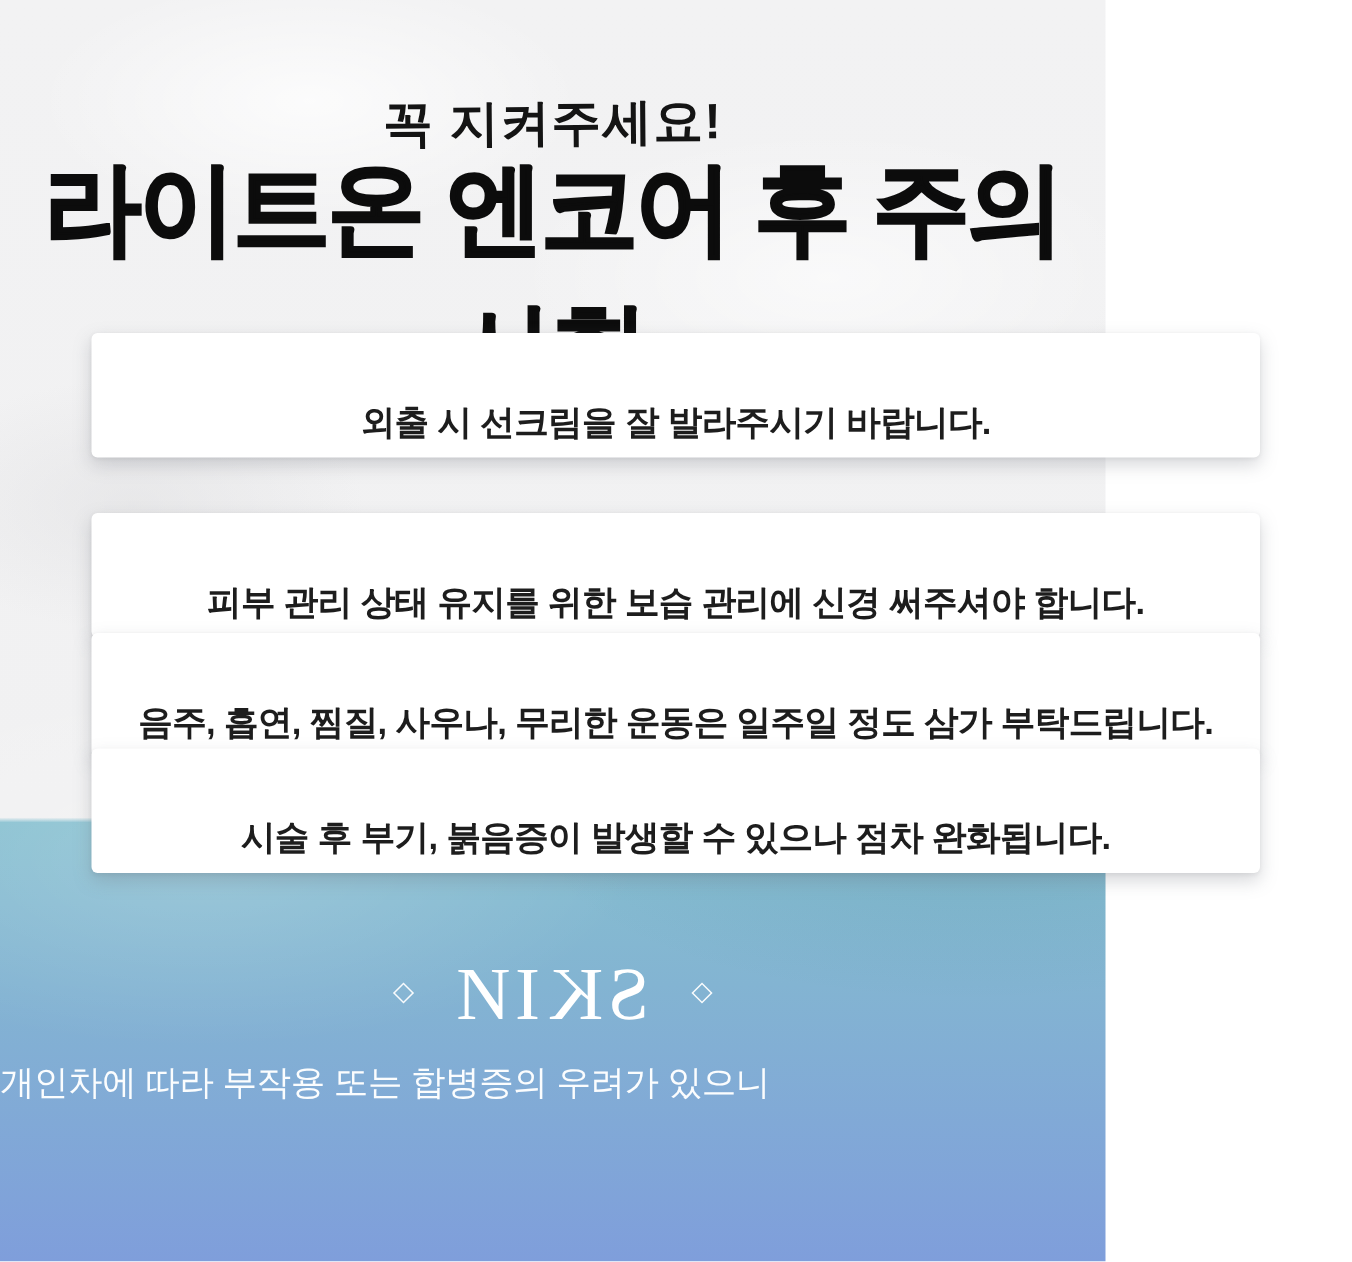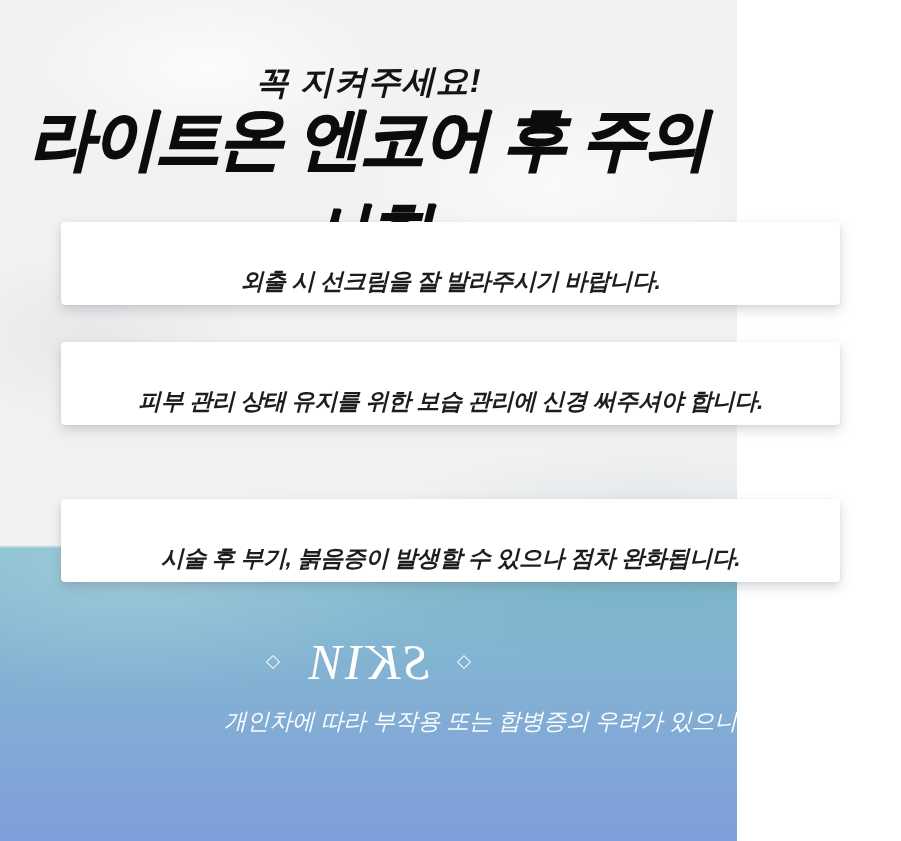--- a/index.html
+++ b/index.html
@@ -16,21 +16,20 @@
       radial-gradient(260px 120px at 28% 8%, rgba(255,255,255,0.75), rgba(255,255,255,0) 70%),
       radial-gradient(300px 140px at 75% 22%, rgba(255,255,255,0.6), rgba(255,255,255,0) 70%),
       radial-gradient(220px 120px at 12% 40%, rgba(222,222,224,0.5), rgba(255,255,255,0) 70%),
       
       radial-gradient(420px 180px at 18% 68%, rgba(255,255,255,0.18), rgba(255,255,255,0) 70%),
       radial-gradient(420px 160px at 88% 66%, rgba(20,90,110,0.10), rgba(255,255,255,0) 70%),
       
       linear-gradient(180deg,
         #f2f2f3 0%, #f1f1f2 64.8%,
         #87c0d0 65.2%, #83b4d2 78%, #7f9edb 100%);
-    font-style: italic;
   }
   
   .tagline {
     position: absolute; top: 60px; left: 0; width: 100%;
     text-align: center;
     font-size: 33px; font-weight: 700;
     color: #141414;
     letter-spacing: 1px;
     transform: rotate(-0.5deg);
   }
@@ -81,21 +80,21 @@
     font-size: 50px; line-height: 52px;
     color: #ffffff;
     letter-spacing: 3px;
     font-weight: 400;
   }
   .logo-letter { display: inline-block; }
   .logo-letter.flip { transform: scaleX(-1); }
   
   .footer {
     position: absolute; top: 702px; left: 0; width: 100%;
-    text-align: right;
+    text-align: left;
     font-size: 23px; line-height: 39px;
     font-weight: 400;
     color: rgba(255,255,255,0.97);
     letter-spacing: -0.3px;
   }
 </style>
 </head>
 <body>
 
 <div class="stage">
@@ -105,20 +104,23 @@
   <div class="title">라이트온 엔코어 후 주의사항</div>
 
   <div class="card card-1">
     <div class="card-text">외출 시 선크림을 잘 발라주시기 바랍니다.</div>
   </div>
 
   <div class="card card-2">
     <div class="card-text">피부 관리 상태 유지를 위한 보습 관리에 신경 써주셔야 합니다.</div>
   </div>
 
+  <div class="card card-3">
+    <div class="card-text">음주, 흡연, 찜질, 사우나, 무리한 운동은 일주일 정도 삼가 부탁드립니다.</div>
+  </div>
 
   <div class="card card-4">
     <div class="card-text">시술 후 부기, 붉음증이 발생할 수 있으나 점차 완화됩니다.</div>
   </div>
 
   <div class="logo-row">
     <span class="logo-diamond"></span>
     <span class="logo-word"><span class="logo-letter">N</span><span class="logo-letter">I</span><span class="logo-letter flip">K</span><span class="logo-letter flip">S</span></span>
     <span class="logo-diamond"></span>
   </div>

